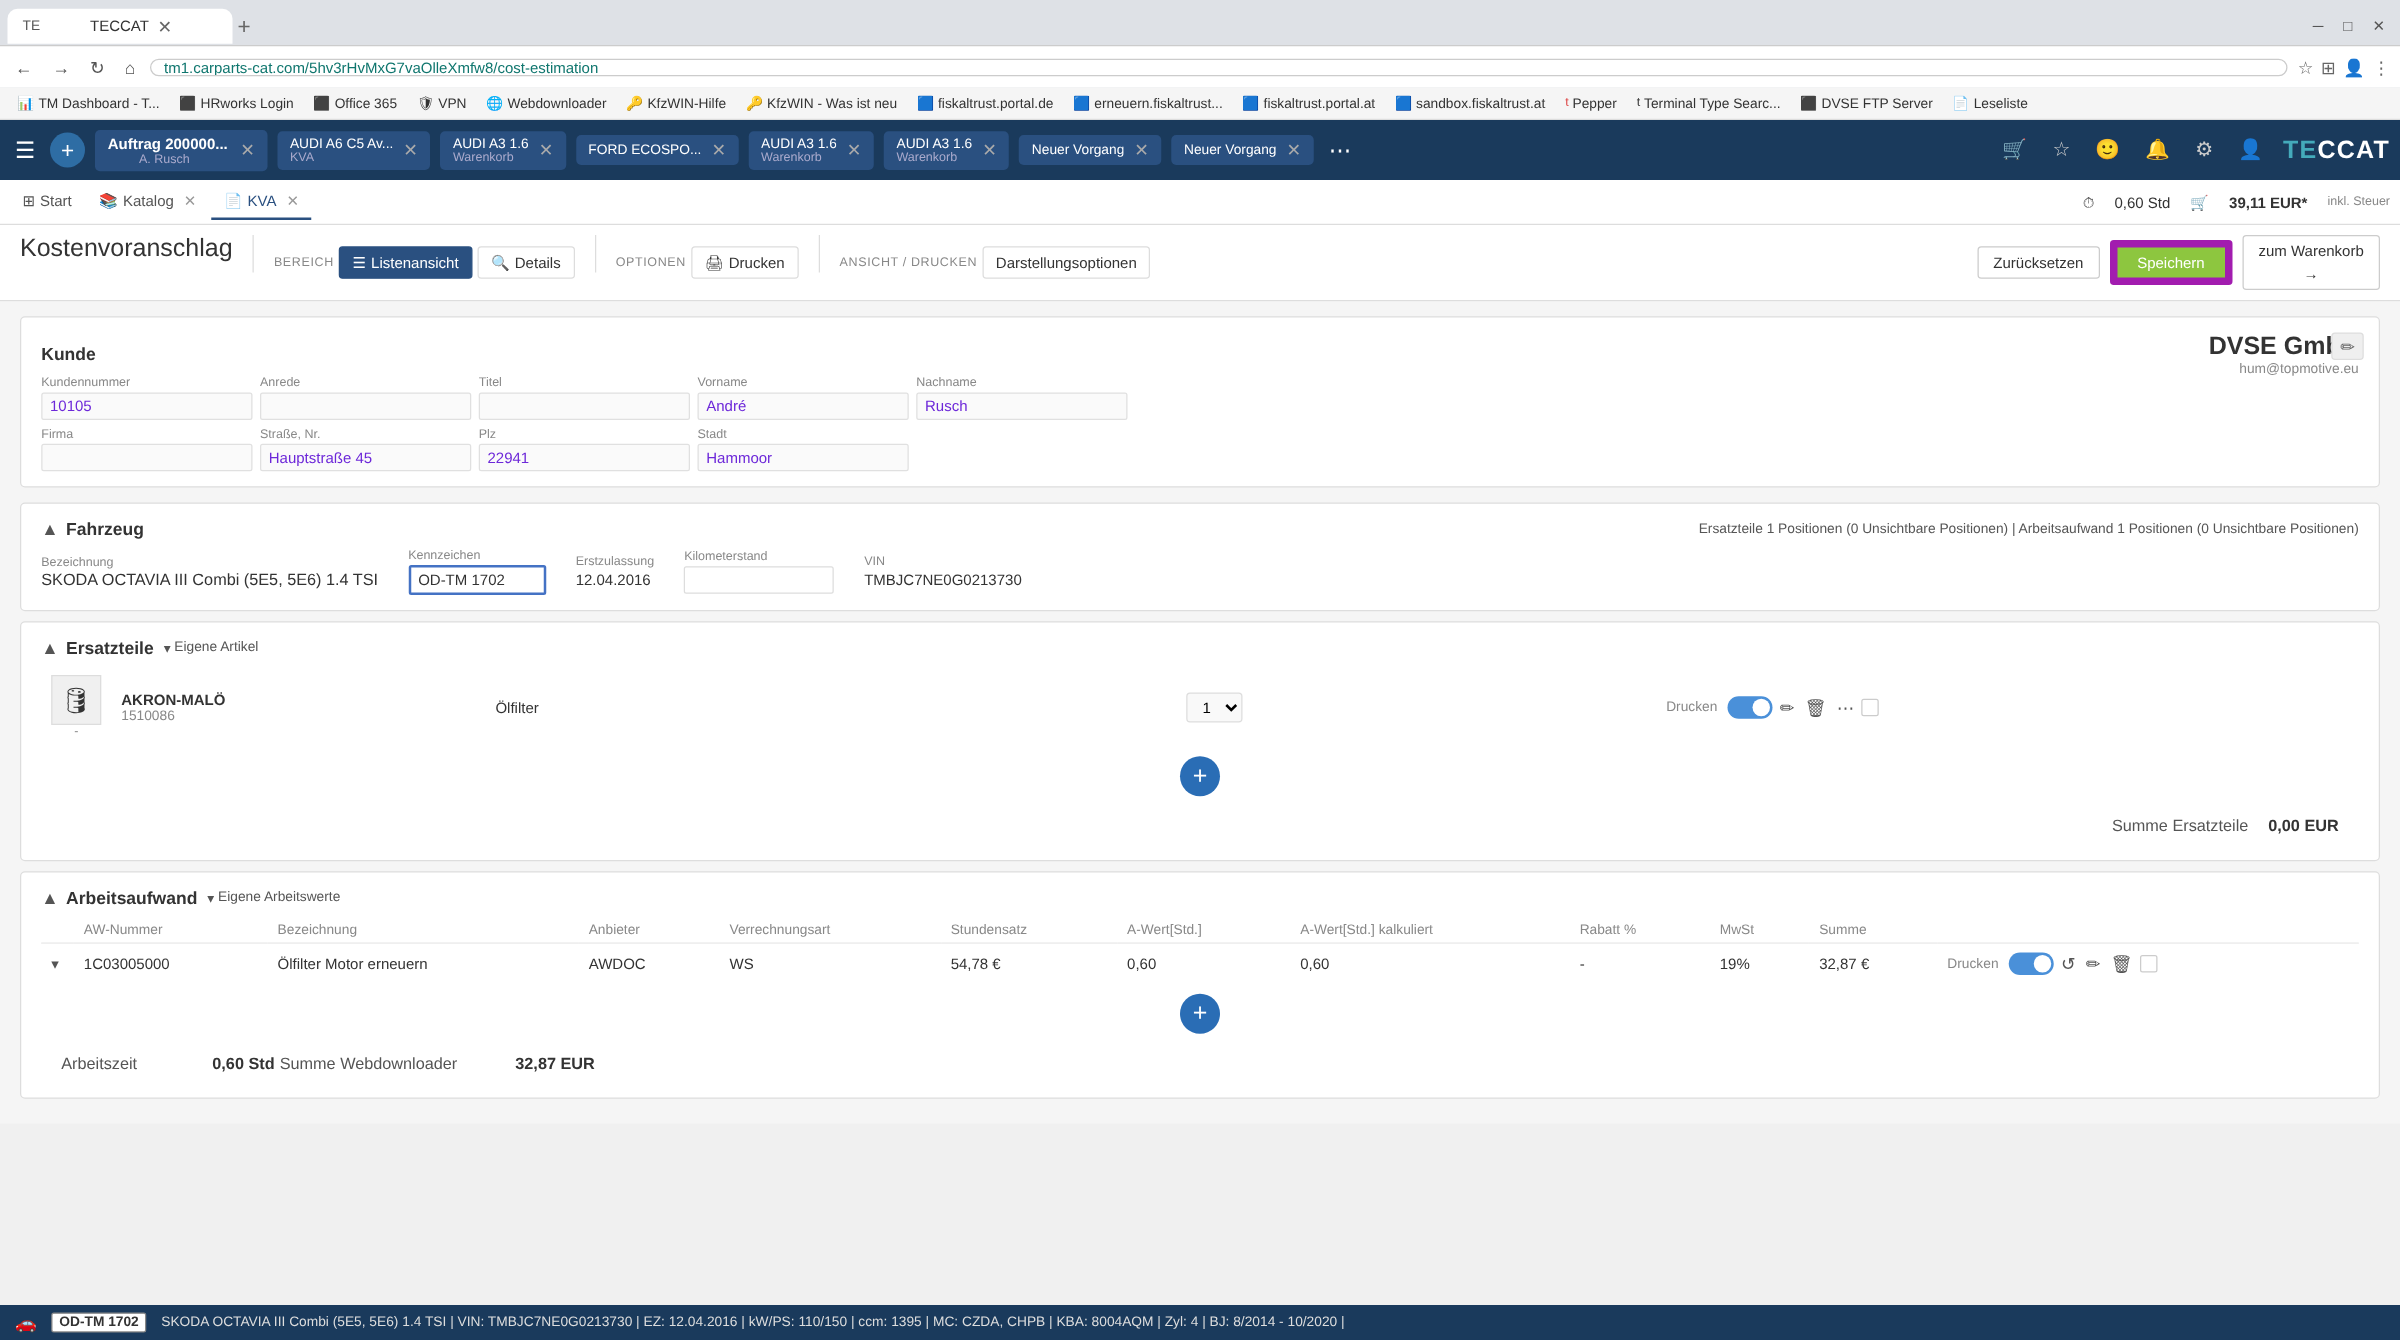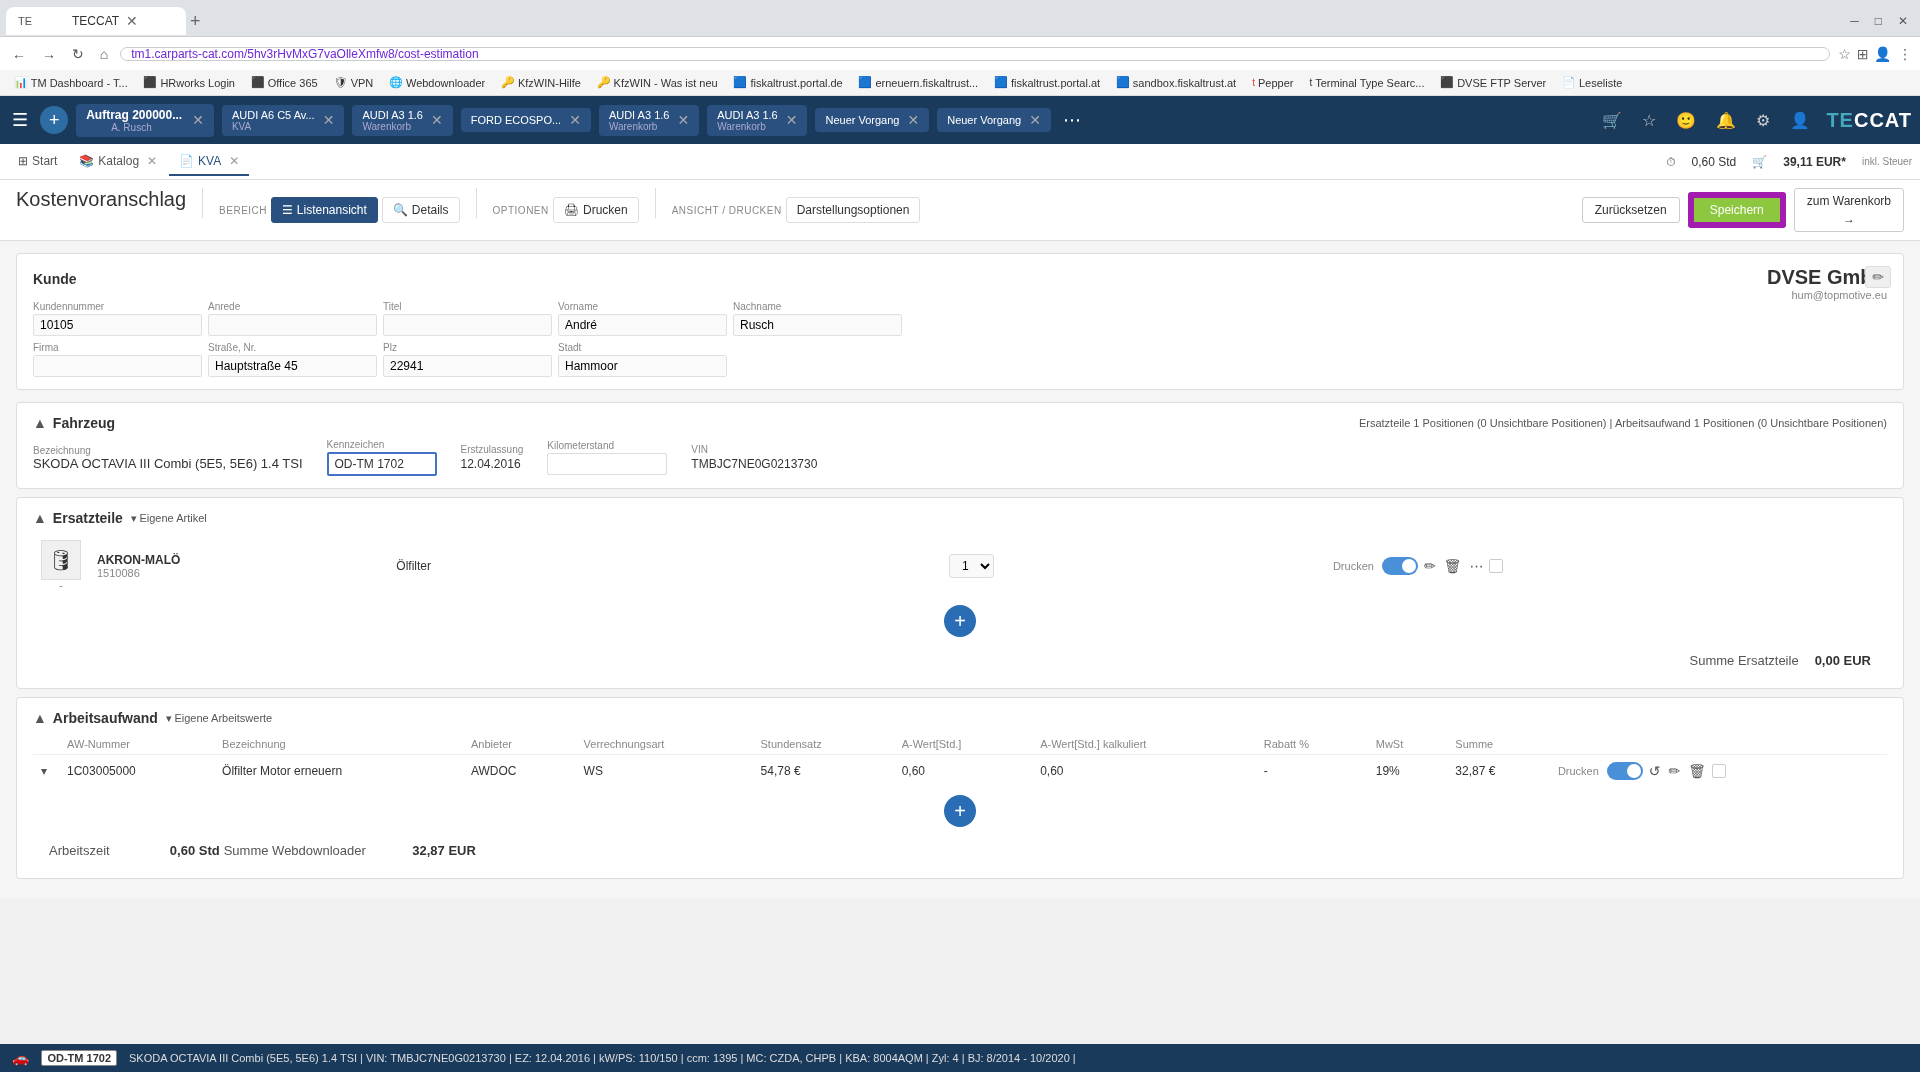--- a/index.html
+++ b/index.html
@@ -10,21 +10,21 @@
     .tab-bar { display: flex; align-items: center; background: #dee1e6; padding: 6px 6px 0; height: 36px; }
     .browser-tab { display: flex; align-items: center; background: #fff; border-radius: 8px 8px 0 0; padding: 0 12px; height: 28px; font-size: 12px; min-width: 180px; max-width: 220px; }
     .browser-tab span { flex: 1; overflow: hidden; text-overflow: ellipsis; white-space: nowrap; }
     .browser-tab .tab-close { margin-left: 6px; cursor: pointer; color: #666; font-size: 14px; }
     .new-tab-btn { margin-left: 4px; background: none; border: none; cursor: pointer; font-size: 18px; color: #666; }
     .tab-controls { margin-left: auto; display: flex; gap: 4px; }
     .tab-ctrl-btn { background: none; border: none; cursor: pointer; color: #555; font-size: 12px; padding: 2px 6px; }
 
     .address-bar-row { background: #fff; border-top: 1px solid #ccc; display: flex; align-items: center; padding: 4px 8px; height: 34px; gap: 8px; }
     .nav-btn { background: none; border: none; cursor: pointer; color: #555; font-size: 14px; padding: 2px 4px; }
-    .address-input { flex: 1; border: 1px solid #ccc; border-radius: 12px; padding: 2px 10px; font-size: 12px; height: 14px; outline: none; color: #6d28d9; }
+    .address-input { flex: 1; border: 1px solid #ccc; border-radius: 12px; padding: 2px 10px; font-size: 12px; height: 14px; outline: none; color: #0f766e; }
     .addr-icons { display: flex; gap: 6px; color: #666; }
     .addr-icon { font-size: 14px; cursor: pointer; }
 
     .bookmarks-bar { background: #f5f5f5; border-bottom: 1px solid #ddd; display: flex; align-items: center; padding: 2px 8px; height: 26px; gap: 4px; overflow: hidden; }
     .bookmark-item { display: flex; align-items: center; gap: 3px; padding: 2px 6px; border-radius: 3px; cursor: pointer; font-size: 11px; white-space: nowrap; }
     .bm-icon { font-size: 11px; }
 
     
     .app-header { background: #1a3a5c; display: flex; align-items: center; height: 48px; padding: 0 8px; gap: 8px; }
     .hamburger-btn { color: #fff; background: none; border: none; cursor: pointer; font-size: 18px; padding: 4px; }
@@ -67,28 +67,28 @@
     .btn-reset { background: #fff; border: 1px solid #ccc; border-radius: 3px; padding: 5px 12px; cursor: pointer; font-size: 12px; color: #333; }
     .btn-save { background: #8dc63f; border: 6px solid #a21caf; border-radius: 3px; padding: 5px 16px; cursor: pointer; font-size: 12px; color: #fff; font-weight: normal; }
     .btn-cart { background: #fff; border: 1px solid #ccc; border-radius: 3px; padding: 5px 12px; cursor: pointer; font-size: 12px; color: #333; display: flex; align-items: center; gap: 4px; flex-direction: column; }
 
     
     .content-area { padding: 12px 16px; }
 
     
     .customer-section { background: #fff; border: 1px solid #ddd; border-radius: 4px; padding: 12px 16px; margin-bottom: 12px; position: relative; }
     .section-header { font-size: 14px; font-weight: bold; color: #333; margin-bottom: 10px; }
-    .customer-header { display: flex; justify-content: space-between; align-items: center; }
+    .customer-header { display: flex; justify-content: space-between; align-items: flex-end; }
     .company-name { font-size: 20px; font-weight: bold; color: #333; text-align: right; }
     .company-email { color: #888; font-size: 11px; text-align: right; }
     .edit-icon { position: absolute; right: 12px; top: 12px; cursor: pointer; color: #666; font-size: 14px; border: 1px solid #ddd; border-radius: 3px; padding: 2px 6px; }
     .form-row { display: flex; gap: 6px; flex-wrap: wrap; }
     .form-field { display: flex; flex-direction: column; gap: 2px; }
     .form-field label { font-size: 10px; color: #888; }
-    .form-field input { border: 1px solid #e0e0e0; border-radius: 2px; padding: 3px 6px; font-size: 12px; color: #000000; background: #fafafa; width: 100%; outline: none; }
+    .form-field input { border: 1px solid #e0e0e0; border-radius: 2px; padding: 3px 6px; font-size: 12px; color: #6d28d9; background: #fafafa; width: 100%; outline: none; }
     .field-sm { width: 60px; }
     .field-lg { width: 150px; }
     .field-xl { width: 200px; }
 
     
     .vehicle-section { background: #fff; border: 1px solid #ddd; border-radius: 4px; padding: 12px 16px; margin-bottom: 8px; }
     .vehicle-header { display: flex; align-items: center; justify-content: space-between; }
     .collapse-icon { cursor: pointer; margin-right: 6px; color: #555; }
     .vehicle-title { font-size: 14px; font-weight: bold; display: flex; align-items: center; }
     .vehicle-stats { font-size: 11px; color: #555; }

